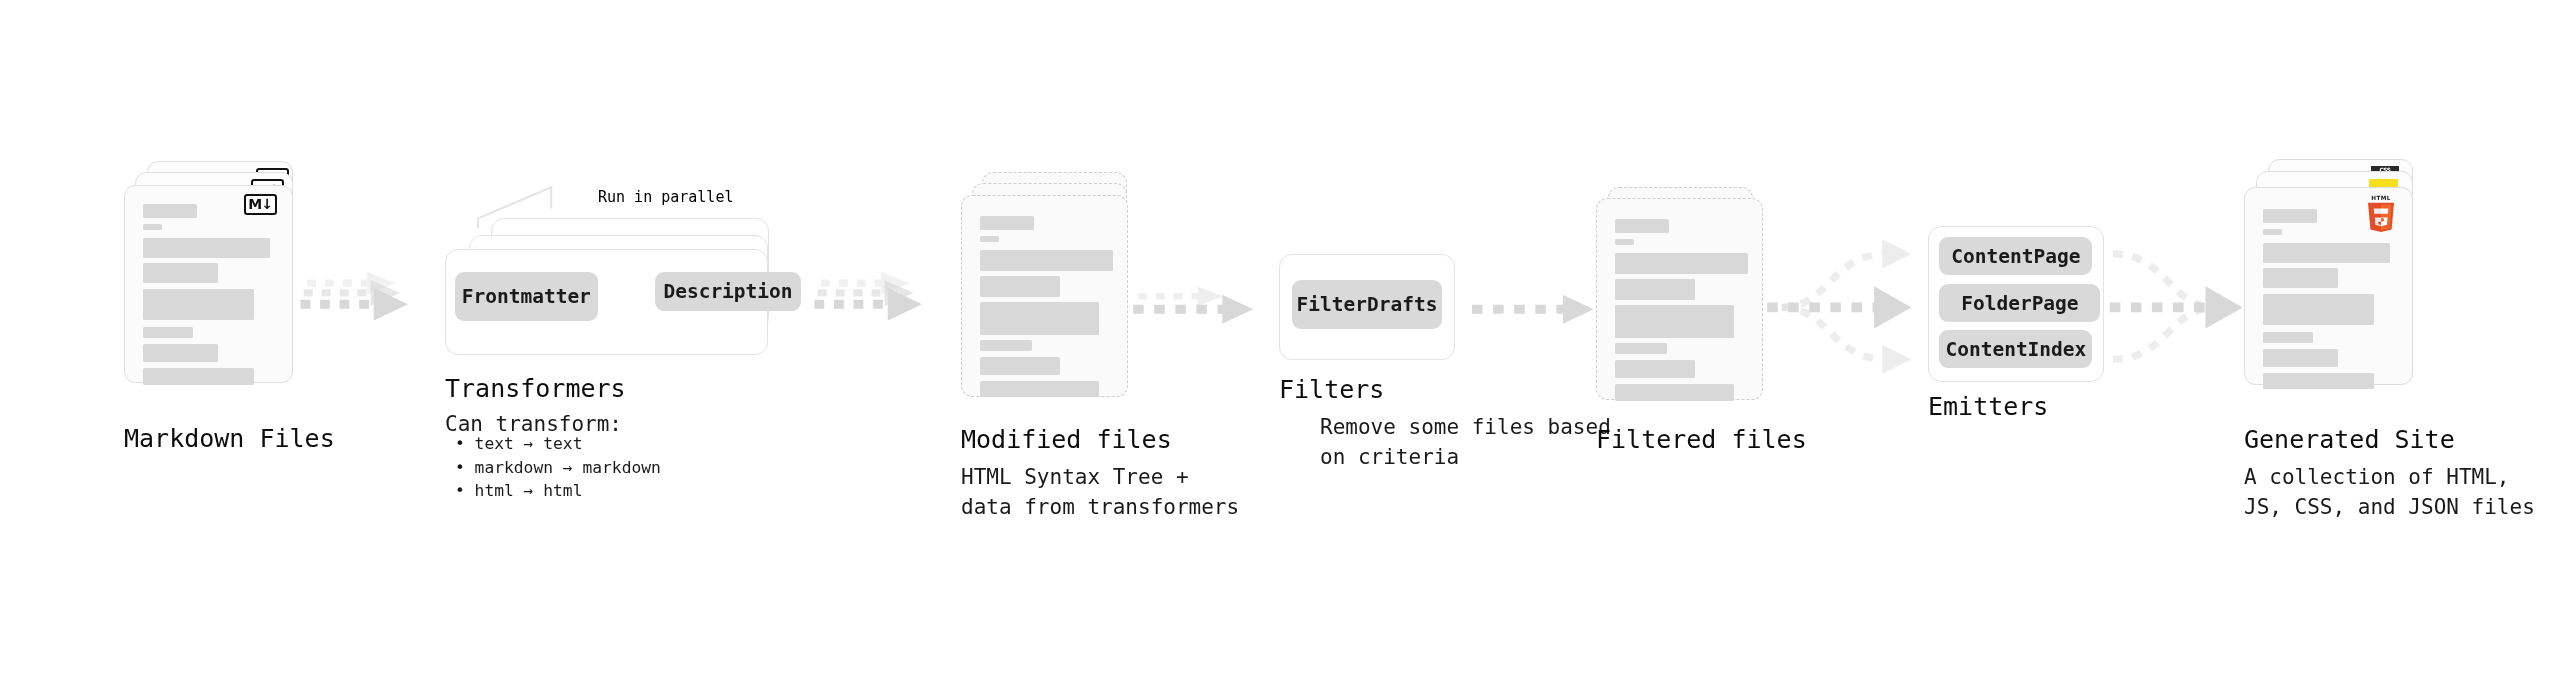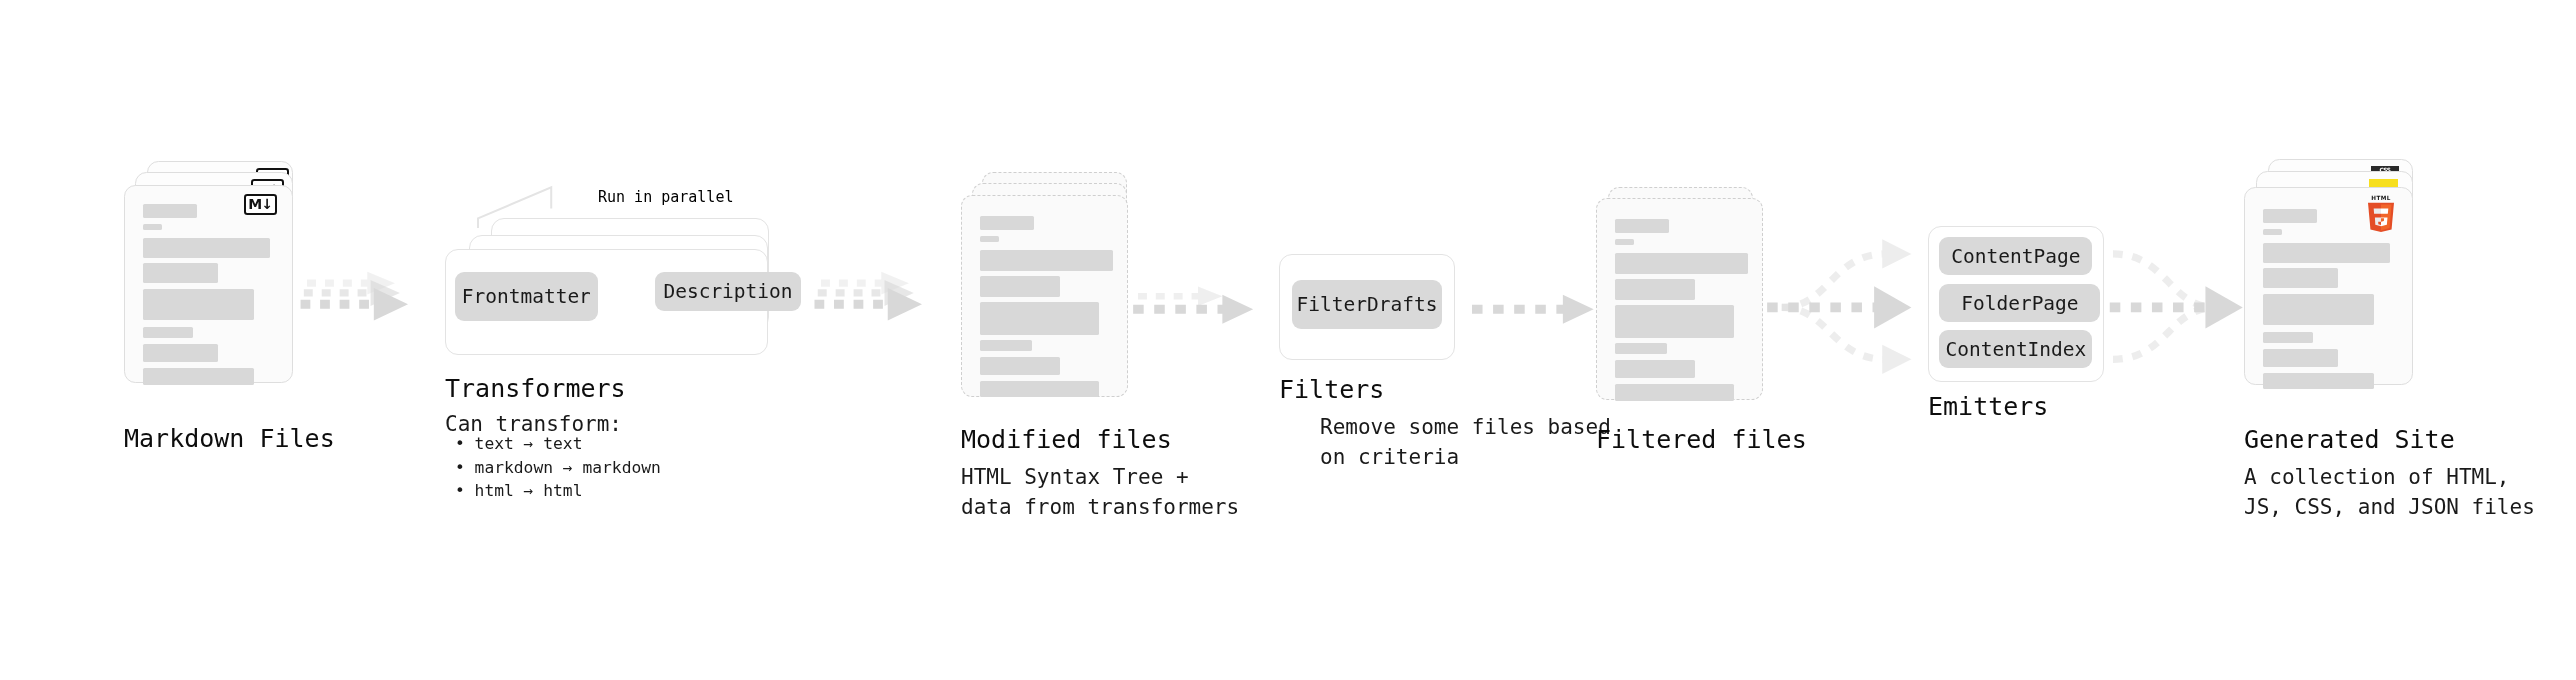--- a/index.html
+++ b/index.html
@@ -66,20 +66,21 @@
   }
   .groupbox.ghost { background: #ffffff; }
 
   .pill {
     position: absolute;
     background: #d9d9d9;
     border-radius: 9px;
     display: flex; align-items: center; justify-content: center;
     font-size: 19.5px; color: #1a1a1a;
     white-space: nowrap;
+    font-weight: bold;
   }
   .pill.ghost { background: #eaeaea; }
 
   
   .title {
     position: absolute;
     font-size: 25px; color: #0d0d0d;
     white-space: nowrap; letter-spacing: 0px;
   }
   .subtitle {

